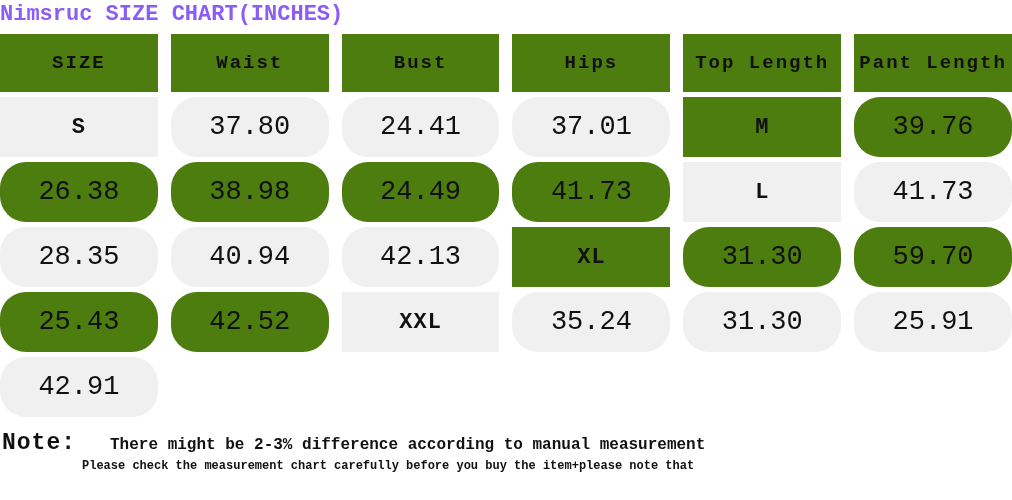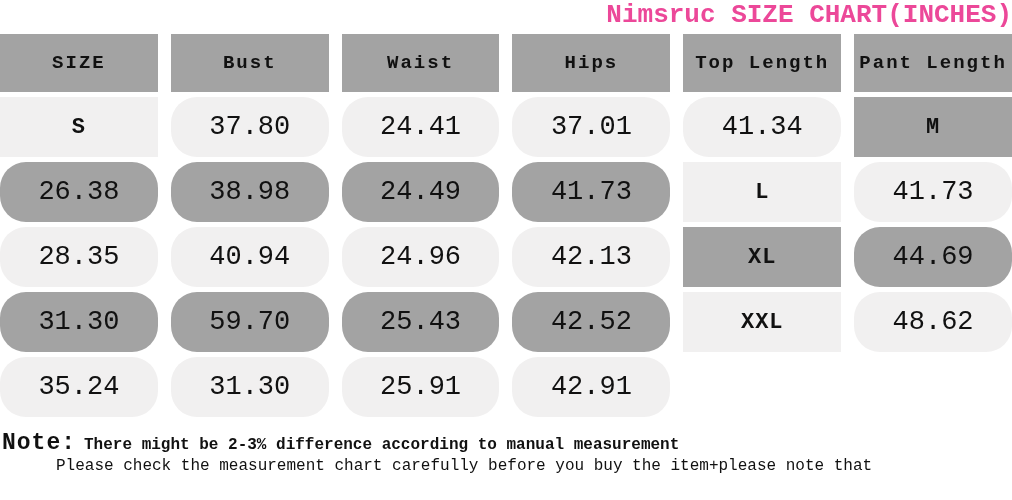--- a/index.html
+++ b/index.html
@@ -13,43 +13,43 @@
     height: 500px;
     background: #ffffff;
     overflow: hidden;
     font-family: "Liberation Mono", "DejaVu Sans Mono", monospace;
     color: #111111;
   }
   .title {
     margin-top: 1px;
     height: 30px;
     line-height: 28px;
-    text-align: right;
-    font-size: 26px;
+    text-align: left;
+    font-size: 22px;
     font-weight: bold;
     letter-spacing: 0px;
-    color: #ec4899;
+    color: #8b5cf6;
   }
   .size-table {
     margin-top: 3px;
     display: grid;
     width: 1012px;
     grid-template-columns: repeat(6, 1fr);
     grid-template-rows: 58px;
     grid-auto-rows: 60px;
     column-gap: 13px;
     row-gap: 5px;
   }
   .cell {
     display: flex;
     align-items: center;
     justify-content: center;
     white-space: nowrap;
   }
-  .cell.green { background: #a3a3a3; }
+  .cell.green { background: #4d7c0f; }
   .cell.gray  { background: #f1f0f0; }
   .cell.header {
     font-size: 19px;
     font-weight: bold;
     letter-spacing: 2px;
   }
   .cell.size-cell {
     font-size: 22px;
     font-weight: bold;
     letter-spacing: 1px;
@@ -59,76 +59,74 @@
     font-weight: normal;
     border-radius: 26px;
   }
   .note {
     margin-top: 13px;
     padding-left: 2px;
   }
   .note-first-line {
     display: flex;
     align-items: baseline;
+    gap: 26px;
   }
   .note-label {
     font-size: 23px;
     font-weight: bold;
     letter-spacing: 1px;
     margin-right: 8px;
   }
   .note-body {
     font-size: 16px;
     font-weight: bold;
   }
   .note-line {
-    font-size: 16px;
-    font-weight: normal;
-    margin-left: 54px;
+    font-size: 12px;
+    font-weight: bold;
+    margin-left: 80px;
     line-height: 21px;
   }
 </style>
 </head>
 <body>
 
 <div class="page">
 
   <div class="title">Nimsruc SIZE CHART(INCHES)</div>
 
   <div class="size-table" id="size-table">
       <div class="cell header green">SIZE</div>
+      <div class="cell header green">Waist</div>
       <div class="cell header green">Bust</div>
-      <div class="cell header green">Waist</div>
       <div class="cell header green">Hips</div>
       <div class="cell header green">Top Length</div>
       <div class="cell header green">Pant Length</div>
       <div class="cell size-cell gray">S</div>
       <div class="cell value-cell gray">37.80</div>
       <div class="cell value-cell gray">24.41</div>
       <div class="cell value-cell gray">37.01</div>
-      <div class="cell value-cell gray">41.34</div>
       <div class="cell size-cell green">M</div>
+      <div class="cell value-cell green">39.76</div>
       <div class="cell value-cell green">26.38</div>
       <div class="cell value-cell green">38.98</div>
       <div class="cell value-cell green">24.49</div>
       <div class="cell value-cell green">41.73</div>
       <div class="cell size-cell gray">L</div>
       <div class="cell value-cell gray">41.73</div>
       <div class="cell value-cell gray">28.35</div>
       <div class="cell value-cell gray">40.94</div>
-      <div class="cell value-cell gray">24.96</div>
       <div class="cell value-cell gray">42.13</div>
       <div class="cell size-cell green">XL</div>
-      <div class="cell value-cell green">44.69</div>
       <div class="cell value-cell green">31.30</div>
       <div class="cell value-cell green">59.70</div>
       <div class="cell value-cell green">25.43</div>
       <div class="cell value-cell green">42.52</div>
       <div class="cell size-cell gray">XXL</div>
-      <div class="cell value-cell gray">48.62</div>
       <div class="cell value-cell gray">35.24</div>
       <div class="cell value-cell gray">31.30</div>
       <div class="cell value-cell gray">25.91</div>
       <div class="cell value-cell gray">42.91</div>
     </div>
 
   <div class="note">
     <div class="note-first-line">
       <span class="note-label">Note:</span>
       <span class="note-body">There might be 2-3% difference according to manual measurement</span>

